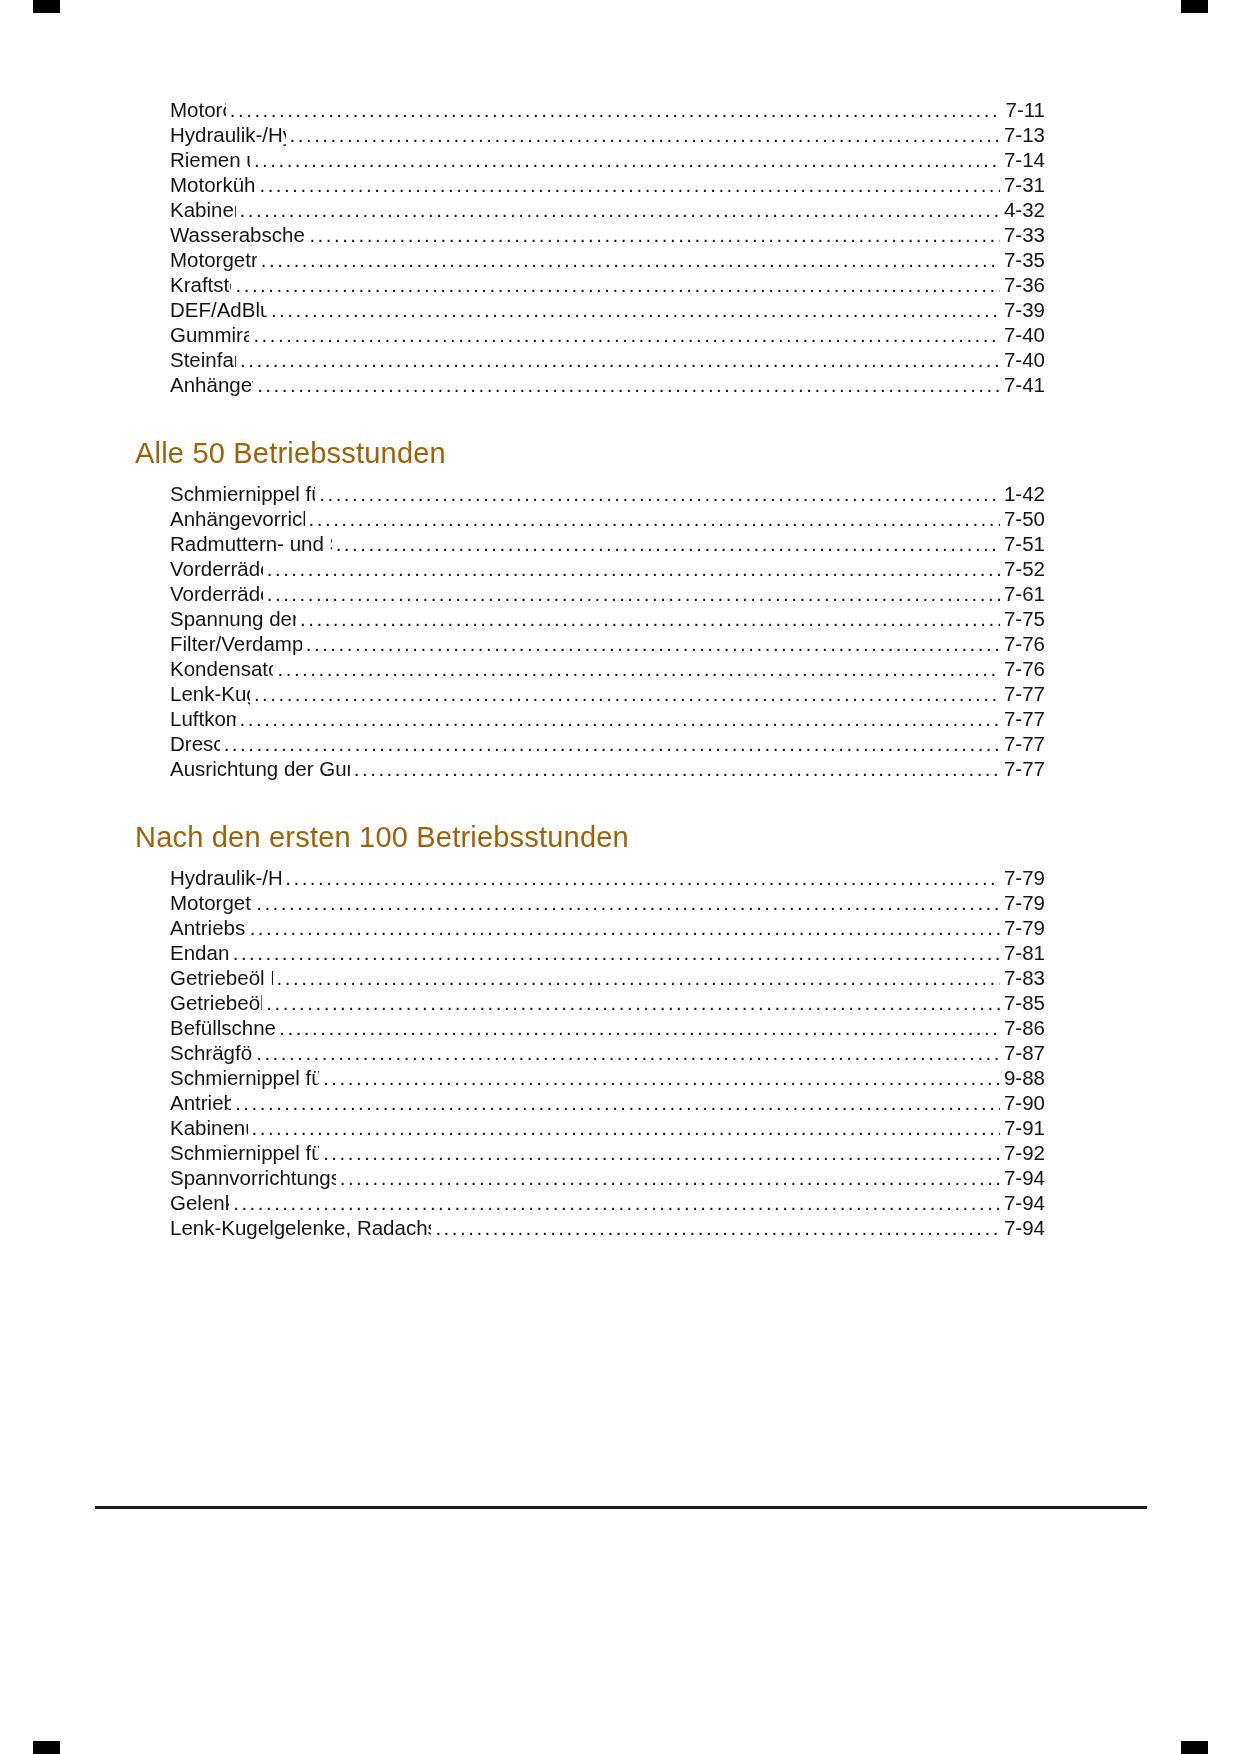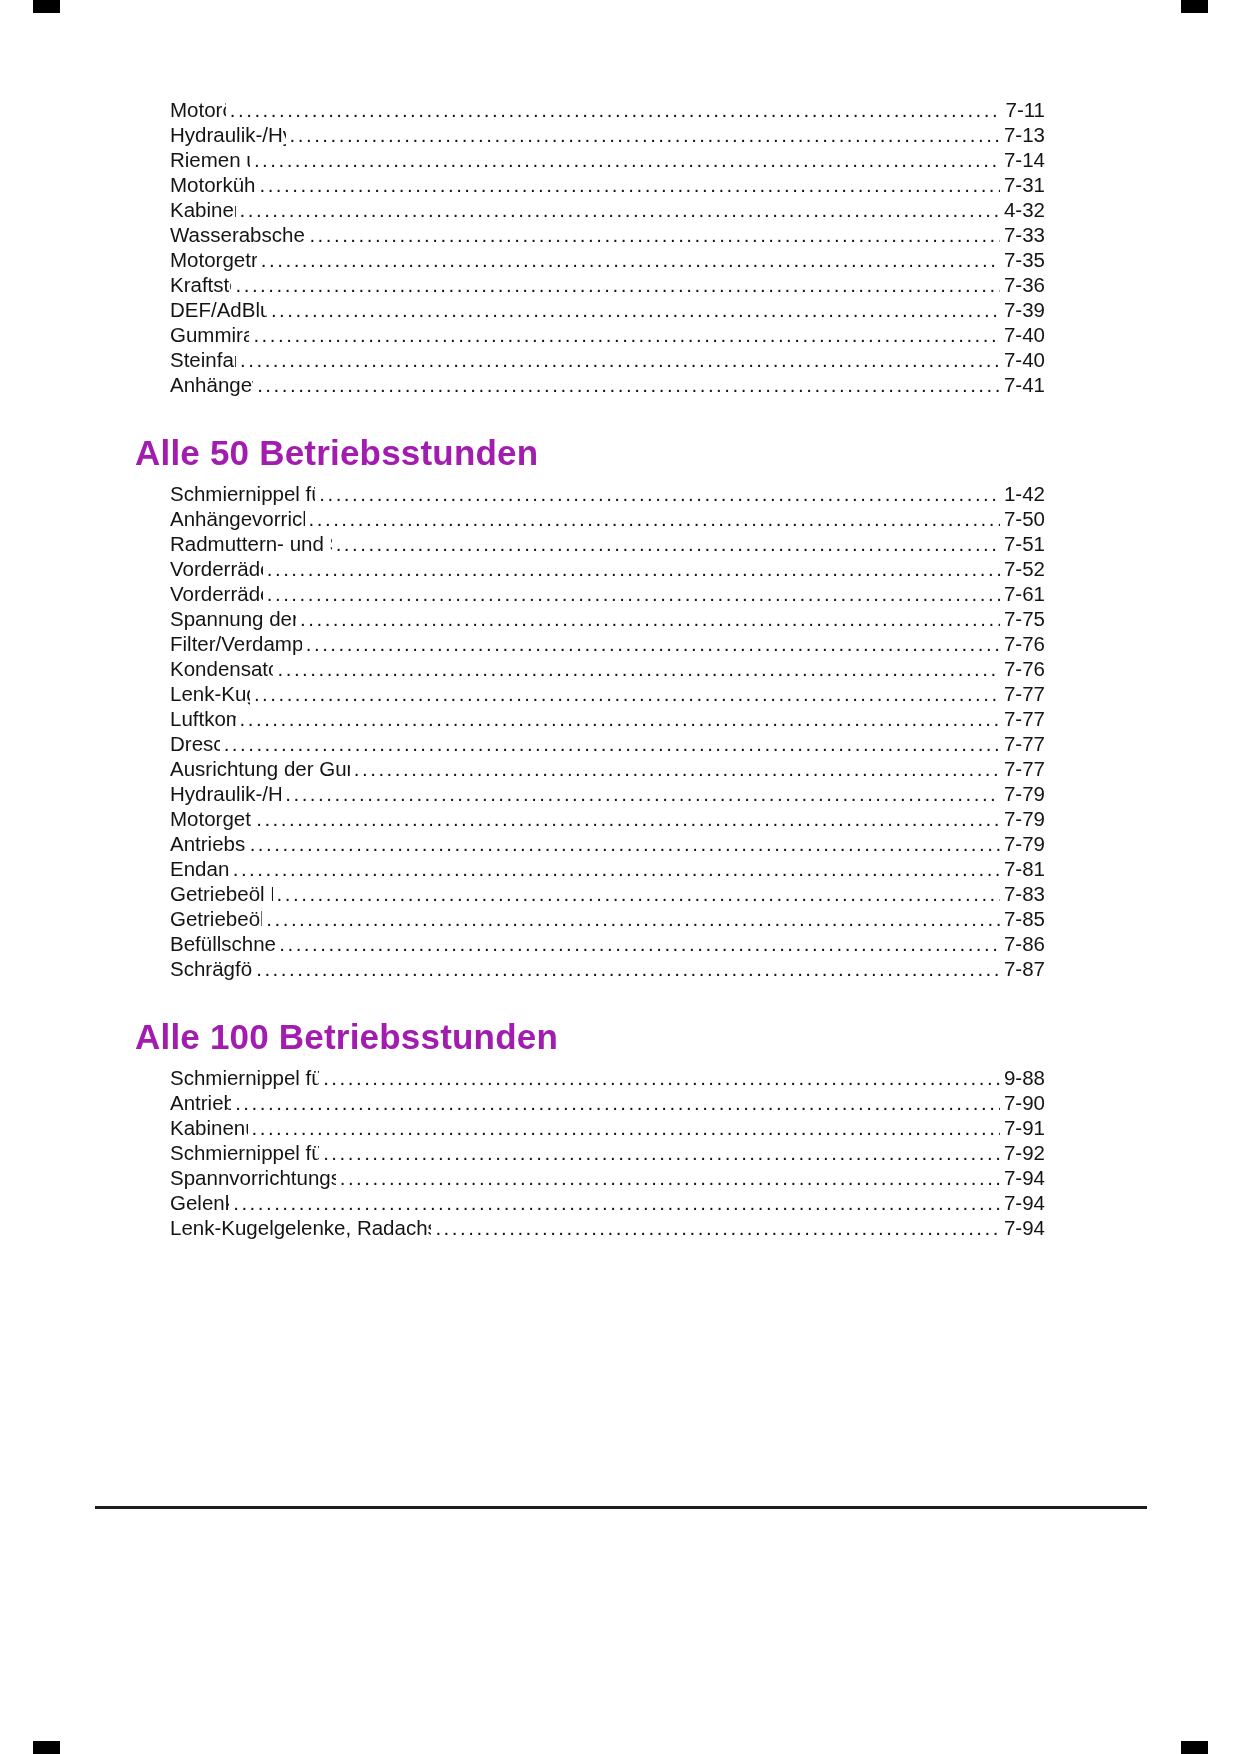--- a/index.html
+++ b/index.html
@@ -27,25 +27,25 @@
 
   
   .toc {
     position: absolute;
     left: 135px;
     top: 97px;
     width: 910px;
   }
 
   .toc-heading {
-    font-size: 35px;
-    font-weight: 700;
+    font-size: 29px;
+    font-weight: 400;
     line-height: 36px;
     margin: 38px 0 10px 0;
-    color: #a21caf;
+    color: #a16207;
     letter-spacing: 0.2px;
   }
 
   .toc-entry {
     display: flex;
     align-items: baseline;
     padding-left: 35px;
     font-size: 20.5px;
     line-height: 25px;
     white-space: nowrap;
@@ -206,20 +206,21 @@
       <div class="toc-entry">
         <span class="toc-title">Dreschkorb</span>
         <span class="toc-dots"></span>
         <span class="toc-page">7-77</span>
       </div>
       <div class="toc-entry">
         <span class="toc-title">Ausrichtung der Gummiraupenketten SmartTrax™ </span>
         <span class="toc-dots"></span>
         <span class="toc-page">7-77</span>
       </div>
+      <h2 class="toc-heading">Nach den ersten 100 Betriebsstunden</h2>
       <div class="toc-entry">
         <span class="toc-title">Hydraulik-/Hydrostatikölfilter</span>
         <span class="toc-dots"></span>
         <span class="toc-page">7-79</span>
       </div>
       <div class="toc-entry">
         <span class="toc-title">Motorgetriebeölfilter</span>
         <span class="toc-dots"></span>
         <span class="toc-page">7-79</span>
       </div>
@@ -246,21 +247,20 @@
       <div class="toc-entry">
         <span class="toc-title">Befüllschneckengetriebeöl</span>
         <span class="toc-dots"></span>
         <span class="toc-page">7-86</span>
       </div>
       <div class="toc-entry">
         <span class="toc-title">Schrägfördererkette</span>
         <span class="toc-dots"></span>
         <span class="toc-page">7-87</span>
       </div>
-      <h2 class="toc-heading">Alle 100 Betriebsstunden</h2>
       <div class="toc-entry">
         <span class="toc-title">Schmiernippel für 100-Stunden-Intervall</span>
         <span class="toc-dots"></span>
         <span class="toc-page">9-88</span>
       </div>
       <div class="toc-entry">
         <span class="toc-title">Antriebsketten</span>
         <span class="toc-dots"></span>
         <span class="toc-page">7-90</span>
       </div>

